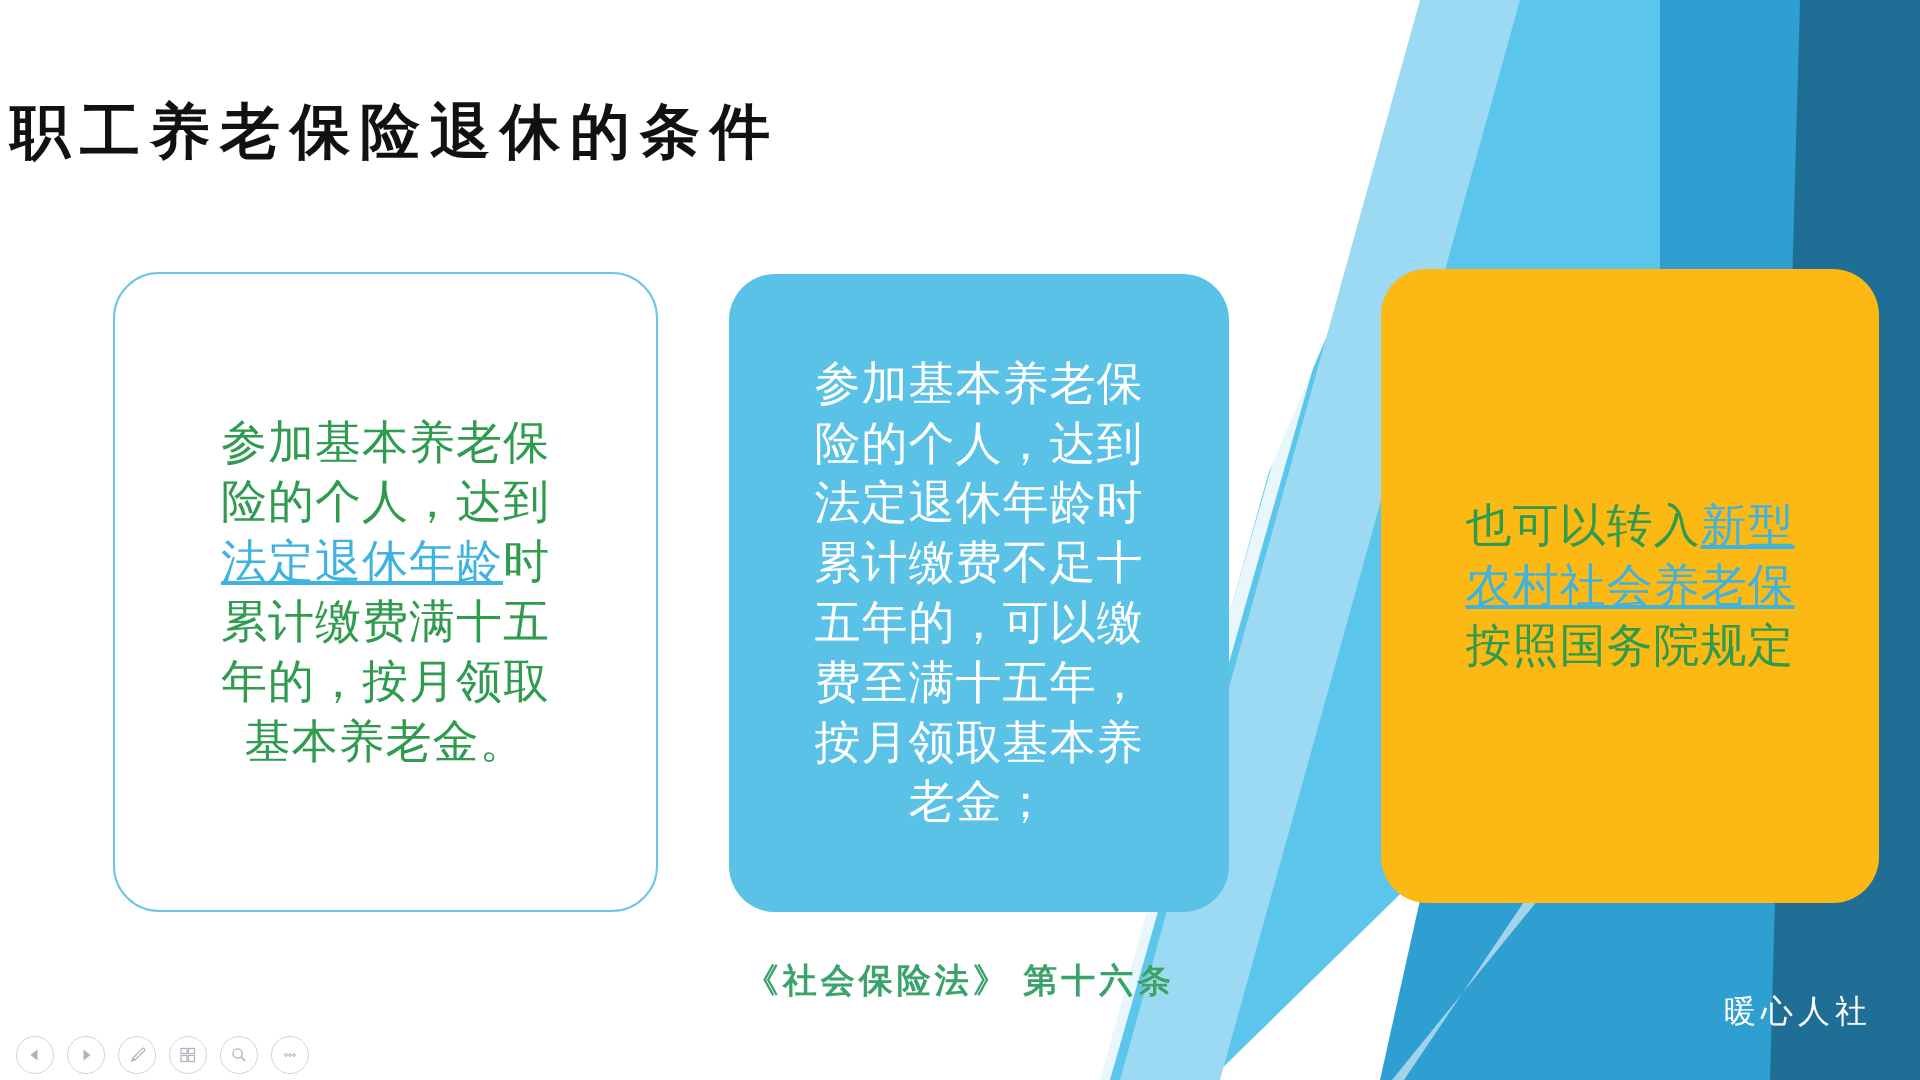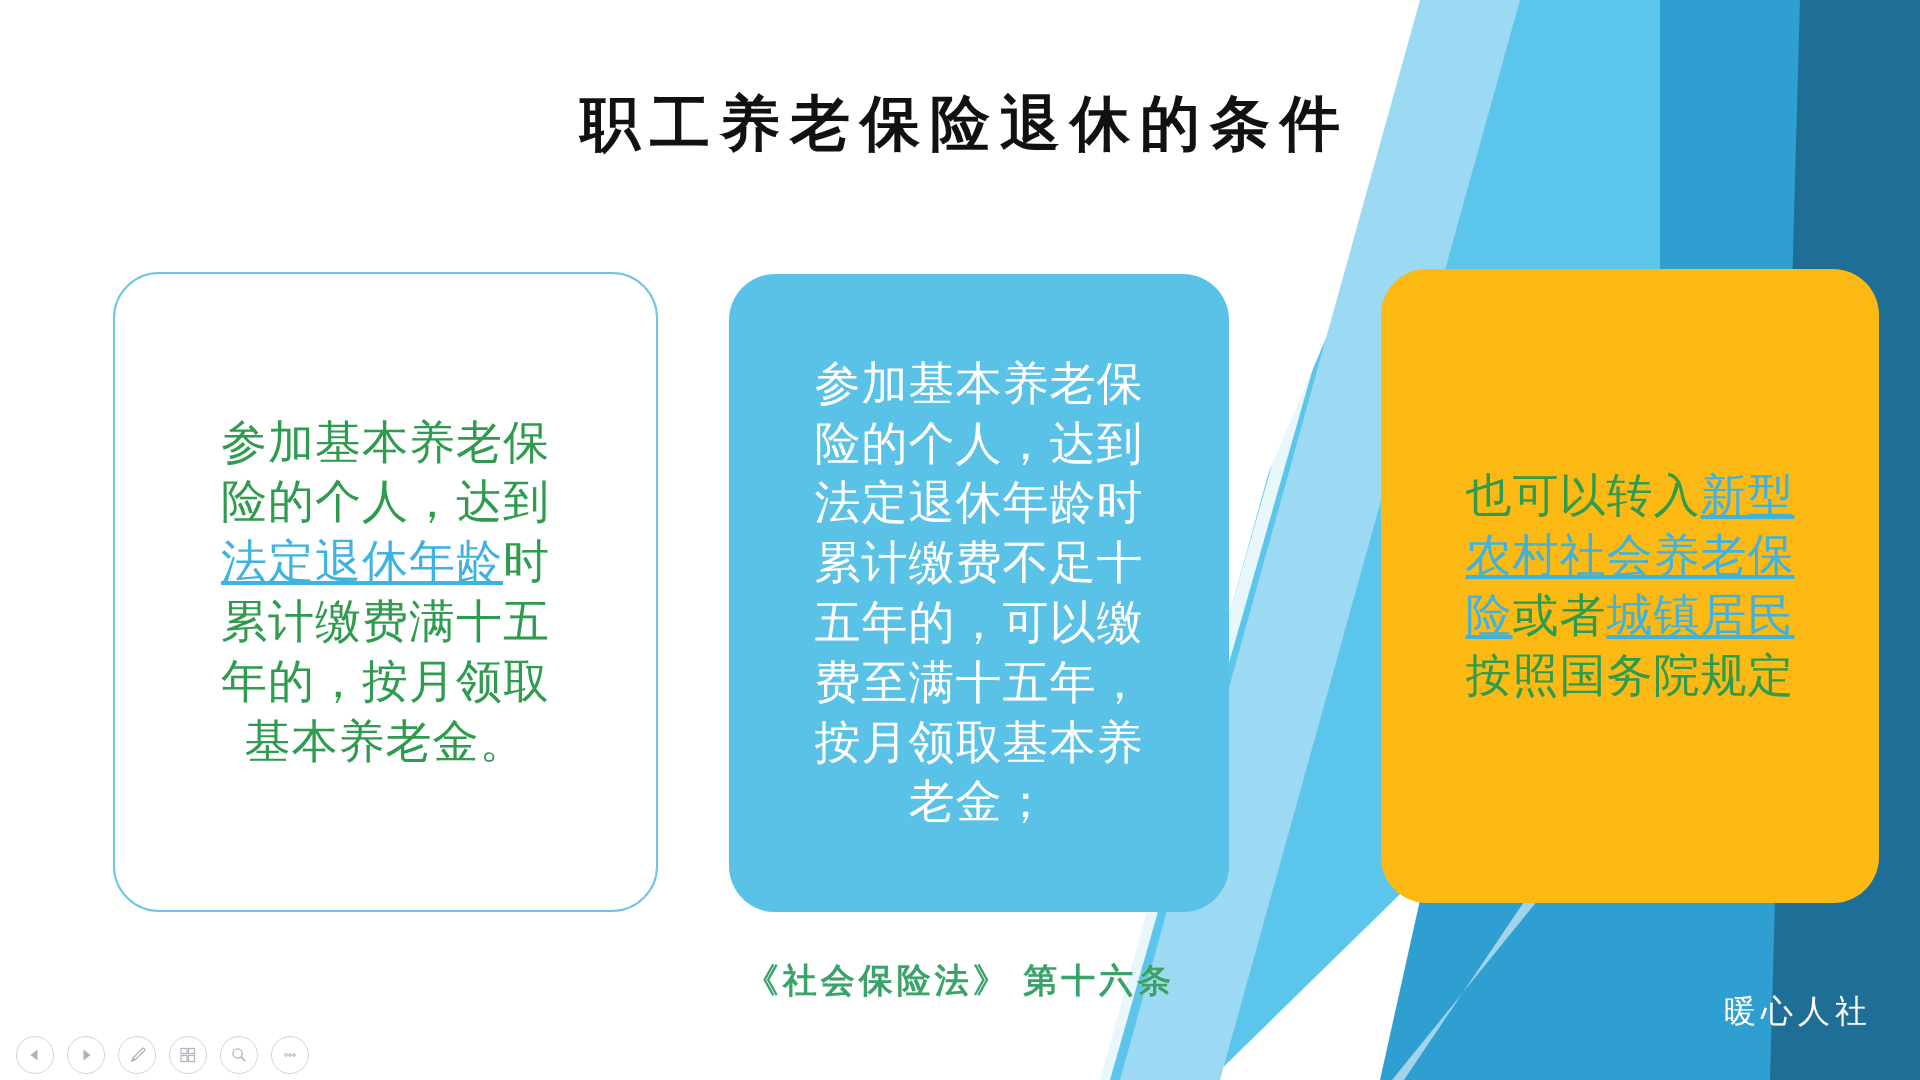--- a/index.html
+++ b/index.html
@@ -7,21 +7,21 @@
        font-family:"Liberation Sans","DejaVu Sans",sans-serif;}
 
   .slide{position:relative;width:1920px;height:1080px;background:#ffffff;overflow:hidden;}
 
   
   .bg{position:absolute;inset:0;overflow:hidden;}
   .bg svg{position:absolute;top:0;left:0;width:1920px;height:1080px;}
 
   
   .title{
-    position:absolute;left:0;right:0;top:84px;text-align:center;
+    position:absolute;left:0;right:0;top:92px;text-align:left;
     font-family:"Liberation Serif","DejaVu Serif",serif;
     font-weight:700;color:#111111;font-size:60px;letter-spacing:10px;
     text-indent:10px;
     z-index:6;
     white-space:nowrap;
   }
 
   
   .cards{position:absolute;left:0;top:0;width:1920px;height:1080px;z-index:5;}
   .card{
@@ -173,21 +173,20 @@
           <div class="line reflect" aria-hidden="true"><span>老金；</span></div>
         </div>
     </div>
 
     <div class="card card-3">
       <div class="body">
           <div class="line"><span>也可以转入</span><a class="lnk">新型</a></div>
           <div class="line reflect" aria-hidden="true"><span>也可以转入</span><a class="lnk">新型</a></div>
           <div class="line"><a class="lnk">农村社会养老保</a></div>
           <div class="line reflect" aria-hidden="true"><a class="lnk">农村社会养老保</a></div>
-          <div class="line"><a class="lnk">险</a><span>或者</span><a class="lnk">城镇居民</a></div>
           <div class="line reflect" aria-hidden="true"><a class="lnk">险</a><span>或者</span><a class="lnk">城镇居民</a></div>
           <div class="line reflect" aria-hidden="true"><a class="lnk">社会养老保险</a><span>，</span></div>
           <div class="line"><span>按照国务院规定</span></div>
           <div class="line reflect" aria-hidden="true"><span>按照国务院规定</span></div>
           <div class="line reflect" aria-hidden="true"><span>享受相应的</span><a class="lnk">养老</a></div>
           <div class="line reflect" aria-hidden="true"><a class="lnk">保险待遇</a><span>。</span></div>
         </div>
     </div>
 
   </div>

